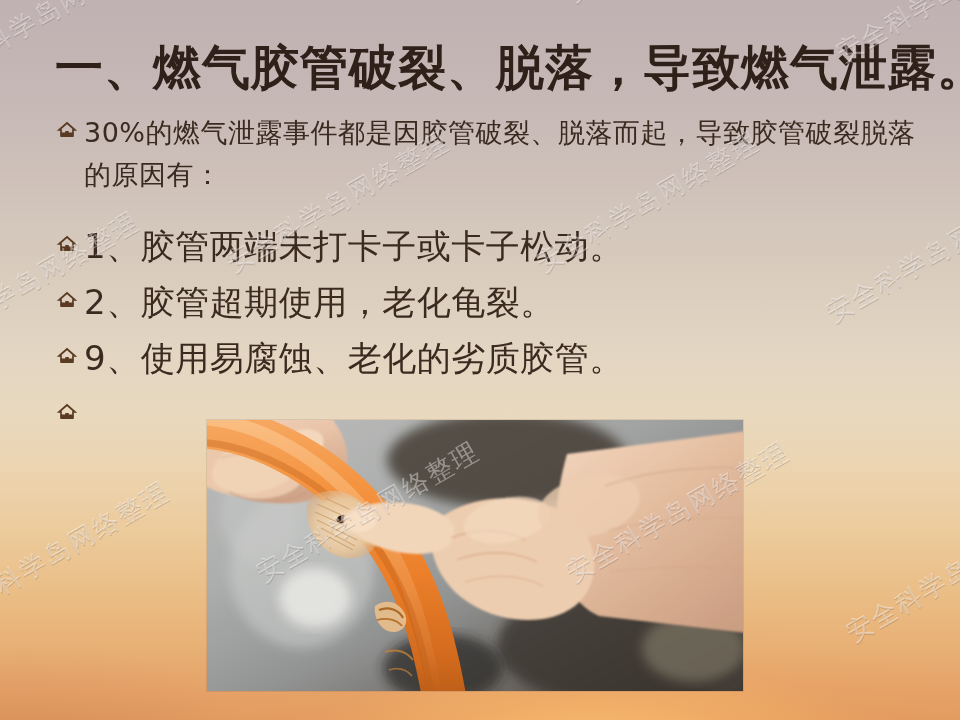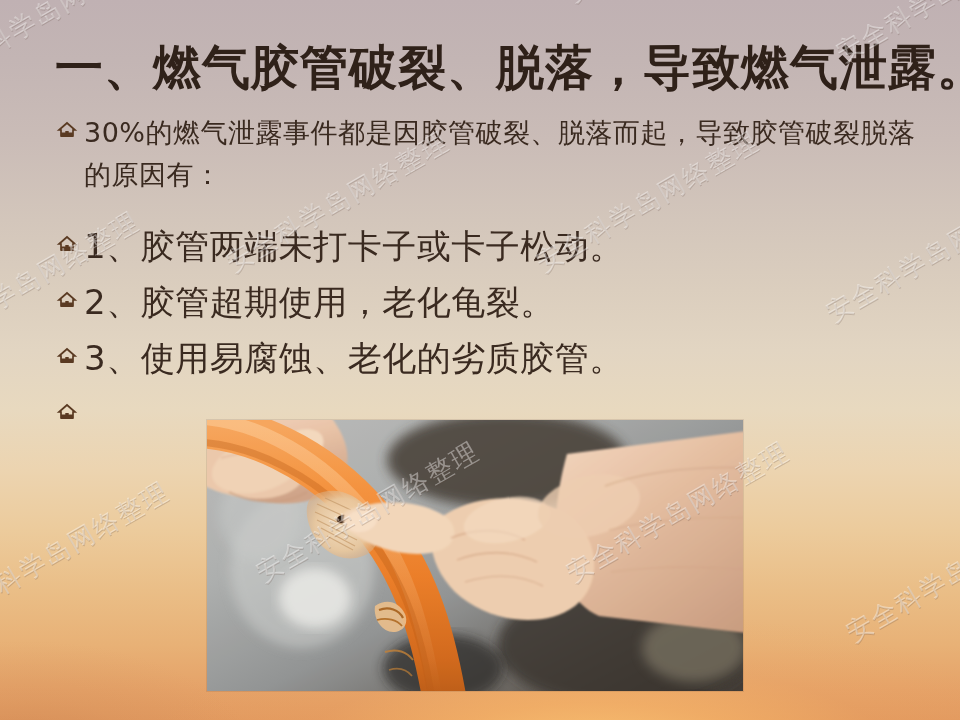--- a/index.html
+++ b/index.html
@@ -183,21 +183,21 @@
     </div>
 
     <div class="bullet-row">
       <span class="bullet-icon">
         <svg viewBox="0 0 22 22" width="22" height="22" aria-hidden="true">
           <path d="M3 11 L11 4 L19 11 L17 11 L17 17 L5 17 L5 11 Z" fill="none" stroke="#5a3a22" stroke-width="1.7"></path>
           <rect x="5" y="13.5" width="12" height="4.5" fill="#5a3a22"></rect>
           <rect x="9.3" y="12" width="3.4" height="3" fill="#5a3a22"></rect>
         </svg>
       </span>
-      <span class="bullet-text">3、使用易腐蚀、老化的劣质胶管。</span>
+      <span class="bullet-text">9、使用易腐蚀、老化的劣质胶管。</span>
     </div>
 
     <div class="bullet-row">
       <span class="bullet-icon">
         <svg viewBox="0 0 22 22" width="22" height="22" aria-hidden="true">
           <path d="M3 11 L11 4 L19 11 L17 11 L17 17 L5 17 L5 11 Z" fill="none" stroke="#5a3a22" stroke-width="1.7"></path>
           <rect x="5" y="13.5" width="12" height="4.5" fill="#5a3a22"></rect>
           <rect x="9.3" y="12" width="3.4" height="3" fill="#5a3a22"></rect>
         </svg>
       </span>

